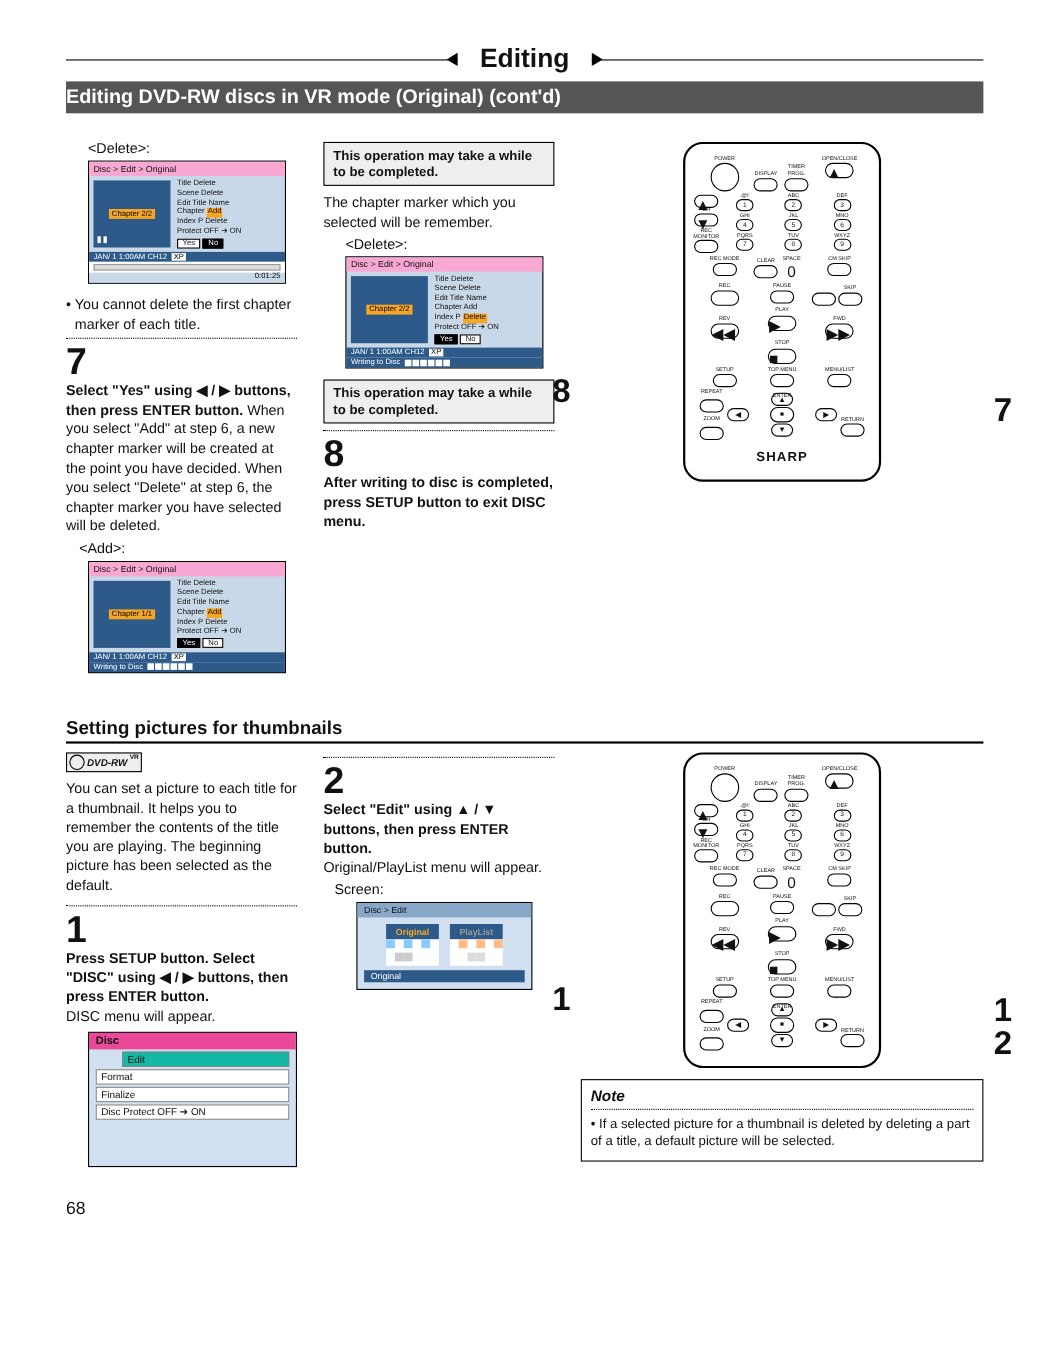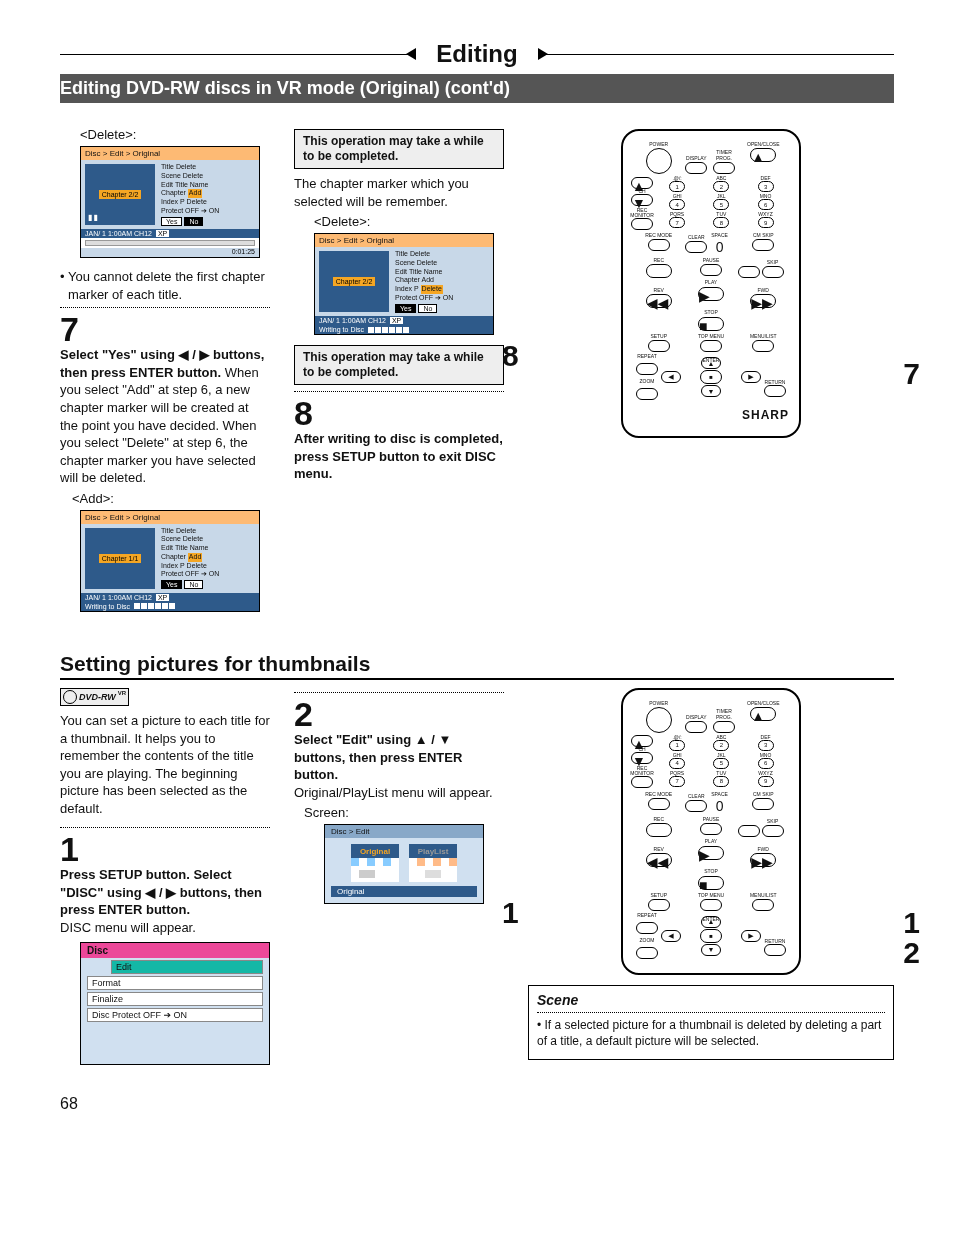--- a/index.html
+++ b/index.html
@@ -59,21 +59,21 @@
   .col3 { flex: 1; }
   .small-label { font-size: 13px; margin: 4px 0 4px 20px; }
   .osd {
     width: 180px;
     border: 1px solid #000;
     background: #c8d8e8;
     font-size: 8px;
     font-family: Arial, sans-serif;
     margin: 4px 0 10px 20px;
   }
-  .osd-header { background: #fdba74; padding: 2px 4px; font-size: 8px; }
+  .osd-header { background: #f9a8d4; padding: 2px 4px; font-size: 8px; }
   .osd-body { display: flex; min-height: 58px; }
   .osd-preview {
     width: 70px;
     background: #2e5a8a;
     margin: 4px;
     position: relative;
     display: flex;
     align-items: center;
     justify-content: center;
   }
@@ -139,38 +139,38 @@
   .remote .lbl { font-size:5px; text-align:center; line-height:1; }
   .remote .lbl-above { font-size:5px; text-align:center; margin-bottom:1px;}
   .remote .key-col { display:flex; flex-direction:column; align-items:center; width:33%;}
   .remote .keypad { display:flex; flex-wrap:wrap; }
   .remote .keypad .key-col { margin-bottom:2px;}
   .remote .keypad .num { width:16px;height:11px;border:1px solid #000;border-radius:6px; font-size:6px; display:flex;align-items:center;justify-content:center;}
   .remote .side-col { display:flex;flex-direction:column;align-items:center;width:18px;}
   .remote .side-stack { display:flex; align-items:center; gap:4px;}
   .remote .triple { display:flex; justify-content:space-between; margin:2px 0;}
   .remote .triple .cell { width:33%; display:flex;flex-direction:column;align-items:center;}
-  .remote .brand { text-align:right; font-weight:bold; font-size:12px; margin-top:8px; letter-spacing:1px;}
+  .remote .brand { text-align:center; font-weight:bold; font-size:12px; margin-top:8px; letter-spacing:1px;}
   .remote .dpad { position:relative; height:40px; margin:2px 0;}
   .remote .dpad .center { position:absolute; left:50%; top:50%; transform:translate(-50%,-50%); width:22px;height:14px;border:1px solid #000; border-radius:8px; display:flex;align-items:center;justify-content:center;}
   .remote .dpad .center::after{content:"■";font-size:6px;}
   .remote .dpad .arrow-btn{ position:absolute; width:20px;height:12px;border:1px solid #000;border-radius:7px; display:flex;align-items:center;justify-content:center;font-size:7px;}
   .remote .dpad .up{top:0;left:50%;transform:translateX(-50%);} 
   .remote .dpad .down{bottom:0;left:50%;transform:translateX(-50%);} 
   .remote .dpad .left{left:0;top:50%;transform:translateY(-50%);} 
   .remote .dpad .right{right:0;top:50%;transform:translateY(-50%);}
   .remote .dpad .albl{position:absolute;font-size:5px;} 
   .remote .dpad .albl.enter{top:50%;left:50%;transform:translate(-50%,-20px);}
 
   .callout-num { font-size: 30px; font-weight: bold; position: absolute; }
   .remote-wrap { position: relative; }
 
   
   .section-title {
-    font-size: 21px;
+    font-size: 17px;
     font-weight: bold;
     border-bottom: 2px solid #000;
     padding-bottom: 2px;
     margin: 30px 0 8px;
   }
   .badge {
     display:inline-flex;align-items:center;
     border:1px solid #000;background:#eee;font-size:9px;font-weight:bold;
     padding:1px 2px; margin-bottom:6px; font-style:italic;
   }
@@ -721,20 +721,20 @@
             <div class="center"></div>
           </div>
           <div style="width:28px;display:flex;flex-direction:column;align-items:center;justify-content:flex-end;height:40px;">
             <div class="lbl">RETURN</div>
               <div class="btn-sm oval"></div>
           </div>
         </div>
       </div>
     </div>
     <div class="note-section">
-      <div class="note-h">Scene</div>
+      <div class="note-h">Note</div>
       <div class="dotted"></div>
       <div style="line-height:1.35;">• If a selected picture for a thumbnail is deleted by deleting a part of a title, a default picture will be selected.</div>
     </div>
   </div>
 </div>
 
 <div class="page-num">68</div>
 
 </body></html>

